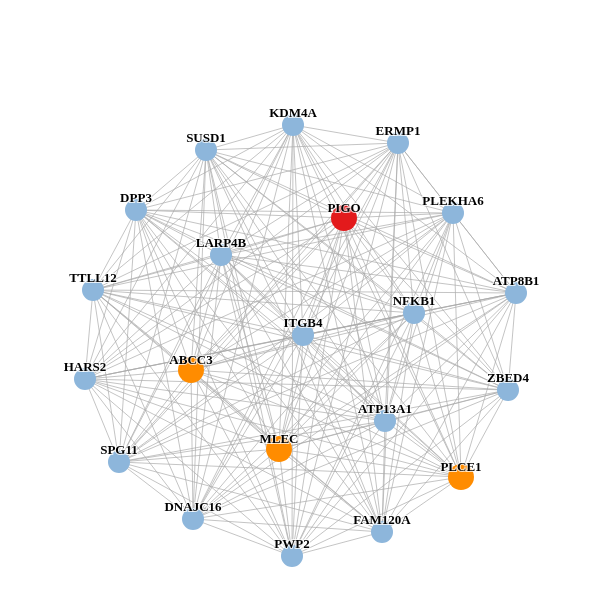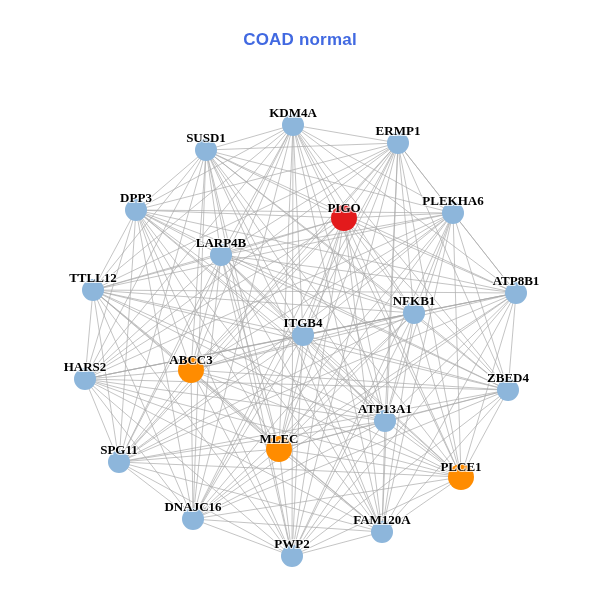--- a/index.html
+++ b/index.html
@@ -36,21 +36,20 @@
     fill: #000000;
     paint-order: stroke;
     stroke: rgba(255,255,255,0.75);
     stroke-width: 2px;
   }
 </style>
 </head>
 <body>
 
 <div class="figure">
-  <div class="figure-title" style="color: rgb(65, 105, 225);">COAD normal</div>
   <svg id="net" width="600" height="600" viewBox="0 0 600 600">
     <g id="edges-layer">
         <line x1="293" y1="125" x2="398" y2="143" stroke="#ABABAB" stroke-width="0.7"></line>
         <line x1="293" y1="125" x2="206" y2="150" stroke="#ABABAB" stroke-width="0.7"></line>
         <line x1="293" y1="125" x2="453" y2="213" stroke="#ABABAB" stroke-width="0.7"></line>
         <line x1="293" y1="125" x2="136" y2="210" stroke="#ABABAB" stroke-width="0.7"></line>
         <line x1="293" y1="125" x2="344" y2="218" stroke="#ABABAB" stroke-width="0.7"></line>
         <line x1="293" y1="125" x2="221" y2="255" stroke="#ABABAB" stroke-width="0.7"></line>
         <line x1="293" y1="125" x2="516" y2="293" stroke="#ABABAB" stroke-width="0.7"></line>
         <line x1="293" y1="125" x2="93" y2="290" stroke="#ABABAB" stroke-width="0.7"></line>

